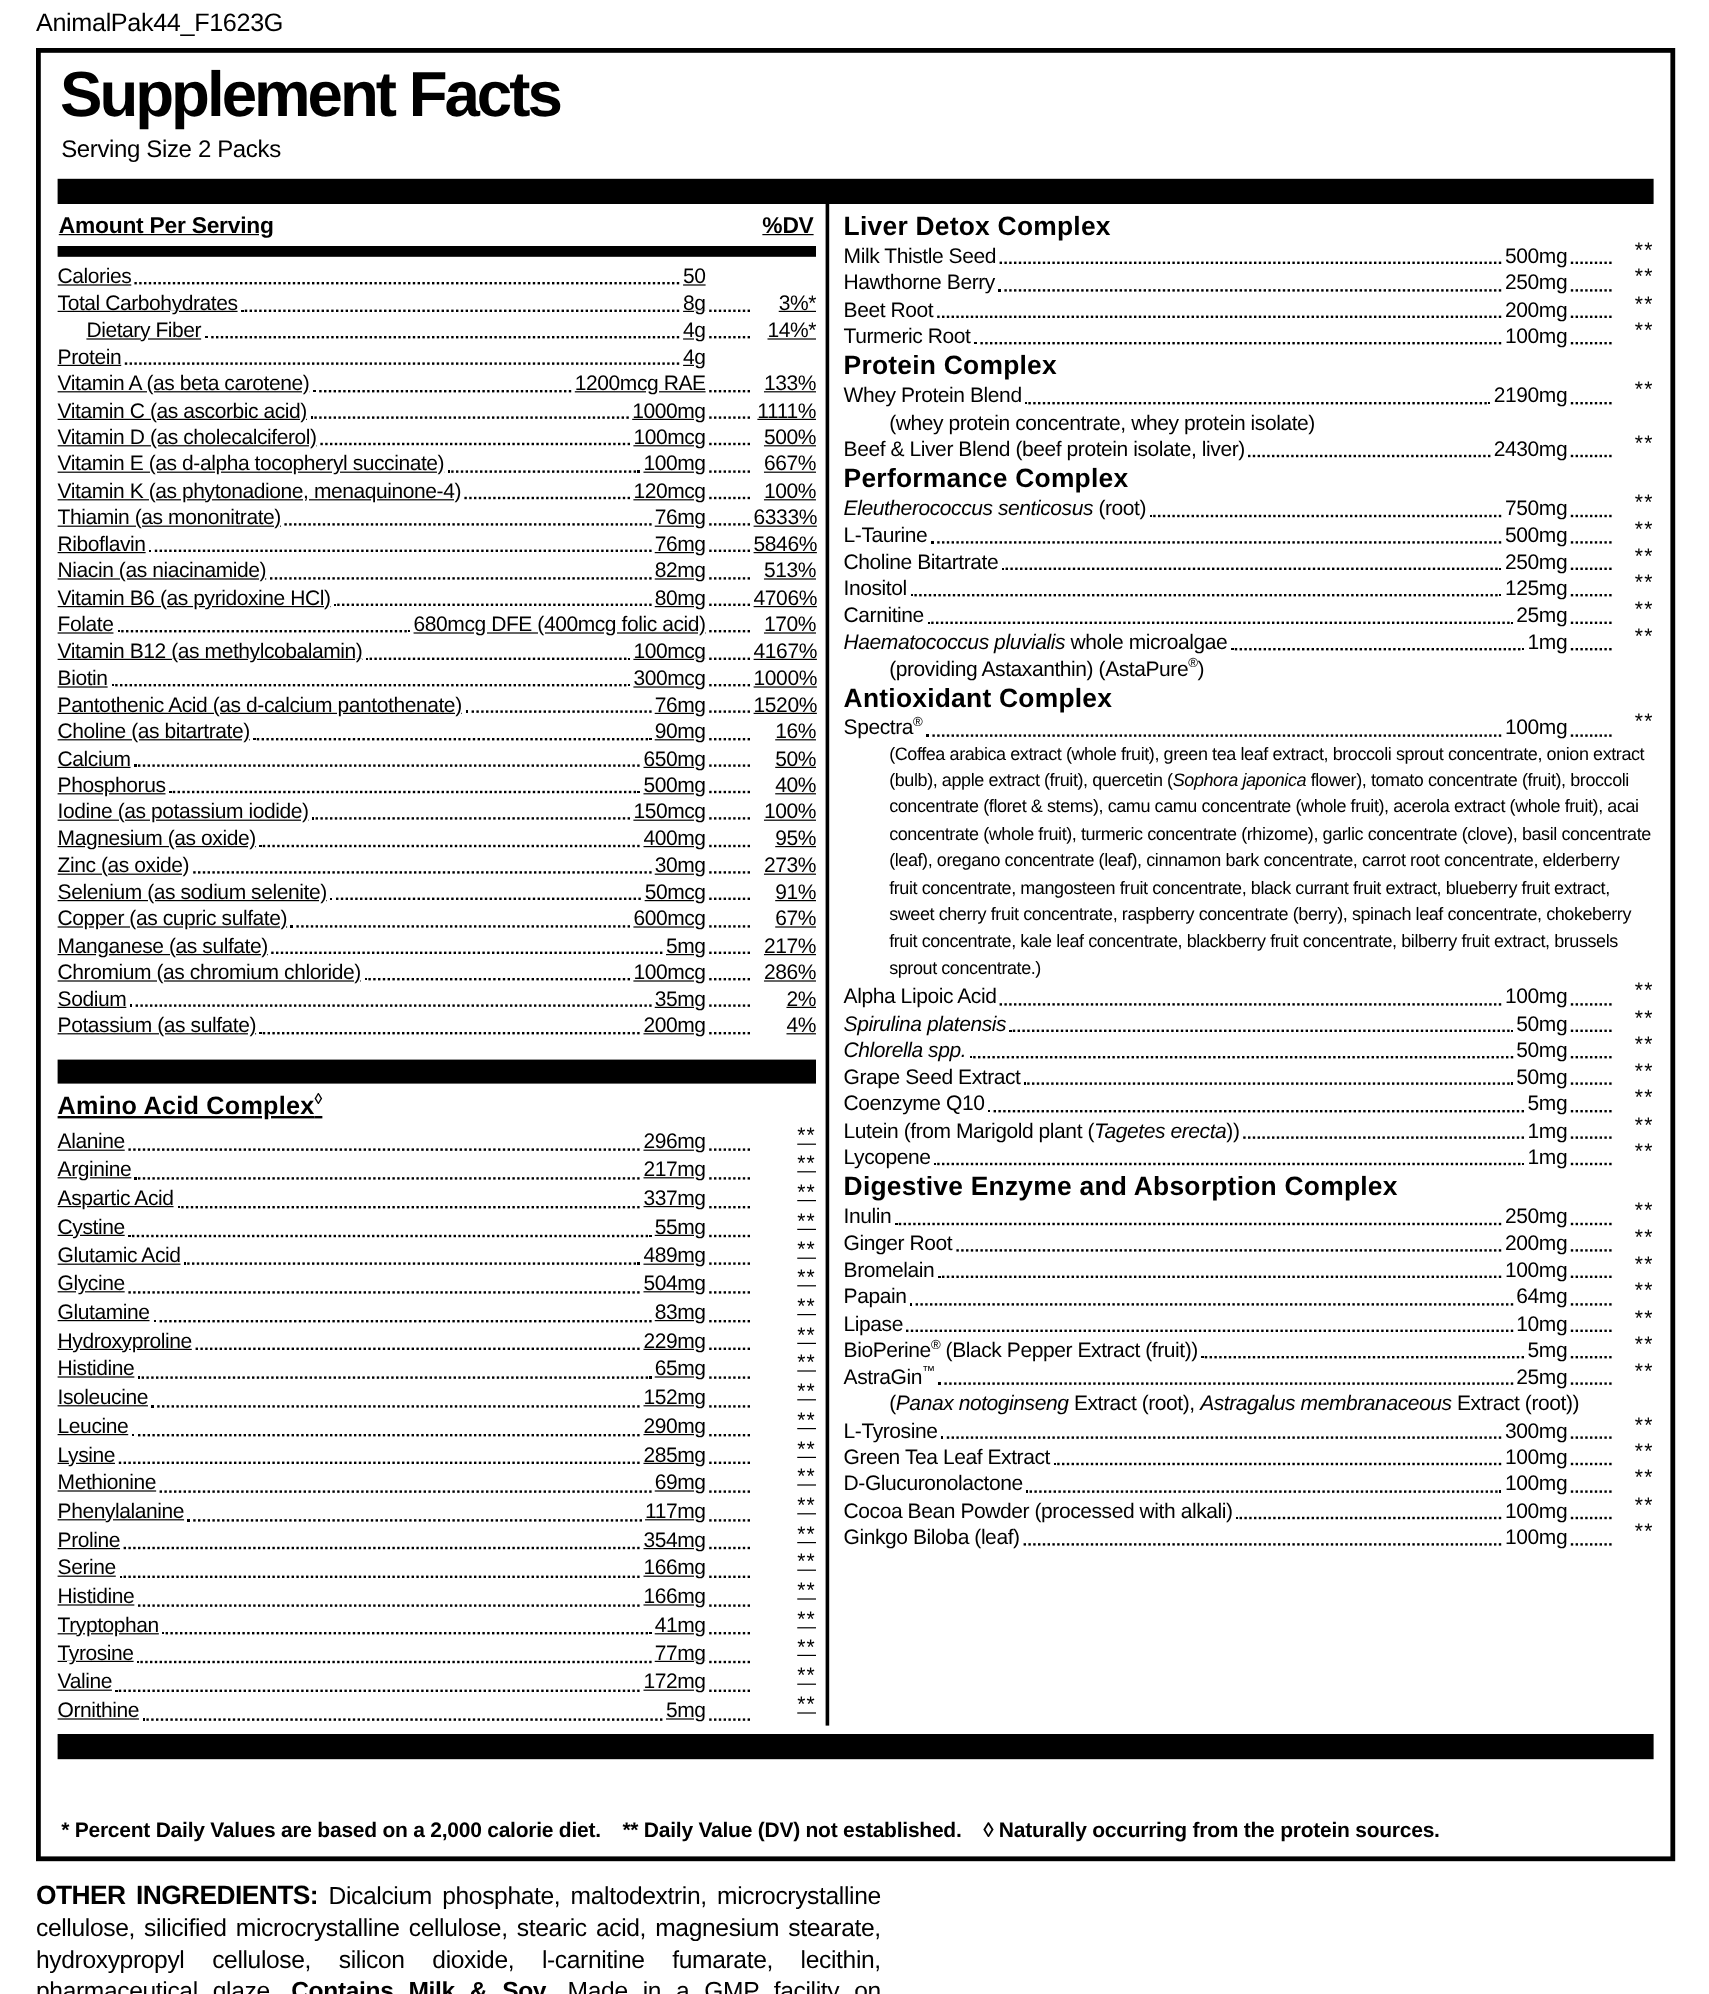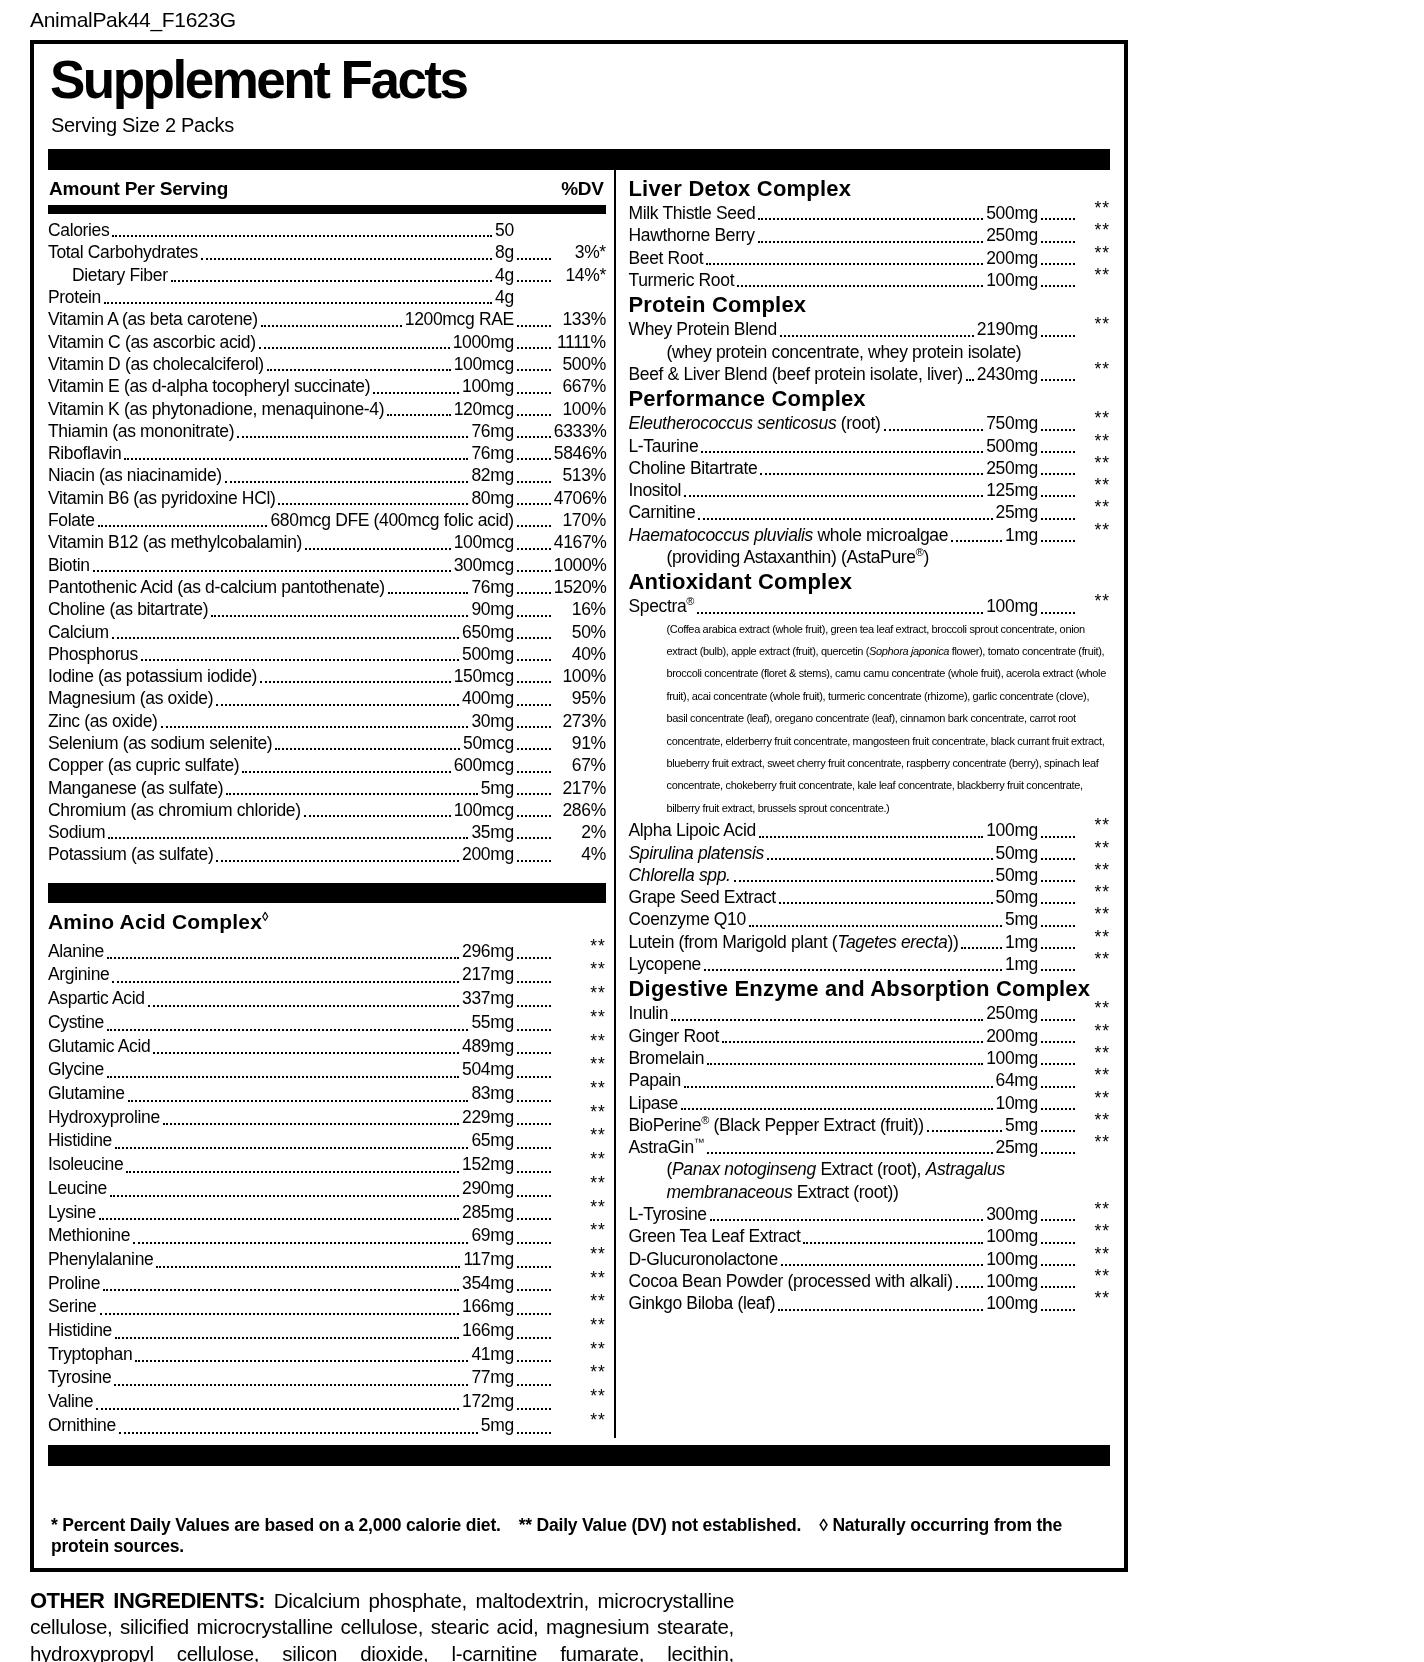--- a/index.html
+++ b/index.html
@@ -1,39 +1,39 @@
 <!DOCTYPE html>
 <html><head>
 <meta charset="utf-8">
 <style>
   html,body{margin:0;padding:0;background:#fff;color:#000;}
   body{width:1424px;height:1662px;font-family:"Liberation Sans",sans-serif;overflow:hidden;}
   .doc-label{margin:8px 0 8px 30px;font-size:21px;letter-spacing:-0.3px;}
-  .facts-box{margin-left:30px;width:1098px;border:4px solid #000;box-sizing:border-box;padding:8px 14px 6px 14px;}
+  .facts-box{margin-left:30px;width:1366px;border:4px solid #000;box-sizing:border-box;padding:8px 14px 6px 14px;}
   .title{font-size:53px;font-weight:bold;letter-spacing:-2.5px;line-height:1.06;margin:0 0 6px 2px;}
   .serving{font-size:20px;margin:0 0 12px 3px;letter-spacing:-0.3px;}
   .bar-thick{height:21px;background:#000;}
   .columns{display:flex;align-items:stretch;}
-  .col-left{width:632px;padding-top:5px;}
+  .col-left{width:632px;padding-top:5px;text-decoration:underline;}
   .divider{width:3px;background:#000;margin-left:8px;}
   .col-right{flex:1;padding-left:12px;padding-top:5px;}
   .amount-header{display:flex;justify-content:space-between;font-weight:bold;font-size:19px;padding:3px 2px 5px 1px;letter-spacing:-0.2px;}
   .bar-med{height:9px;background:#000;margin-bottom:5px;}
   .row{display:flex;align-items:flex-end;font-size:17.5px;line-height:22.3px;letter-spacing:-0.35px;}
   .amino-rows .row{line-height:23.7px;}
   .row.indent{padding-left:24px;}
   .nm{white-space:nowrap;}
   .dots{flex:1;border-bottom:2px dotted #000;margin:0 3px 4px 3px;min-width:8px;}
   .dots2{width:34px;border-bottom:2px dotted #000;margin:0 3px 4px 3px;}
   .amt{white-space:nowrap;}
   .dv{width:52px;text-align:right;white-space:nowrap;}
   .rcol .dv{width:32px;}
   .dv.est{position:relative;top:-5px;letter-spacing:1px;}
   .row-sub{font-size:17.5px;line-height:22.3px;letter-spacing:-0.35px;padding-left:38px;}
-  .row-para{font-size:11px;line-height:22.4px;letter-spacing:-0.35px;padding-left:38px;padding-right:2px;}
+  .row-para{font-size:15px;line-height:22.4px;letter-spacing:-0.35px;padding-left:38px;padding-right:2px;}
   .sec-title{font-weight:bold;font-size:22px;line-height:27px;letter-spacing:0.2px;}
   .amino-bar{height:20px;background:#000;margin-top:17px;}
   .amino-title{font-weight:bold;font-size:21px;line-height:30px;letter-spacing:0.2px;margin:4px 0 3px;}
   .amino-title sup{font-size:13px;}
   .it{font-style:italic;}
   sup{font-size:11px;line-height:0;}
   .bottom-bar{height:21px;background:#000;margin-top:7px;}
   .footnote{font-weight:bold;font-size:17.5px;letter-spacing:-0.2px;padding:9px 2px 5px 3px;margin-top:40px;}
   .footnote span{margin-right:18px;}
   .other{margin:16px 0 0 30px;width:704px;font-size:20.5px;line-height:26.5px;letter-spacing:-0.3px;text-align:justify;}

